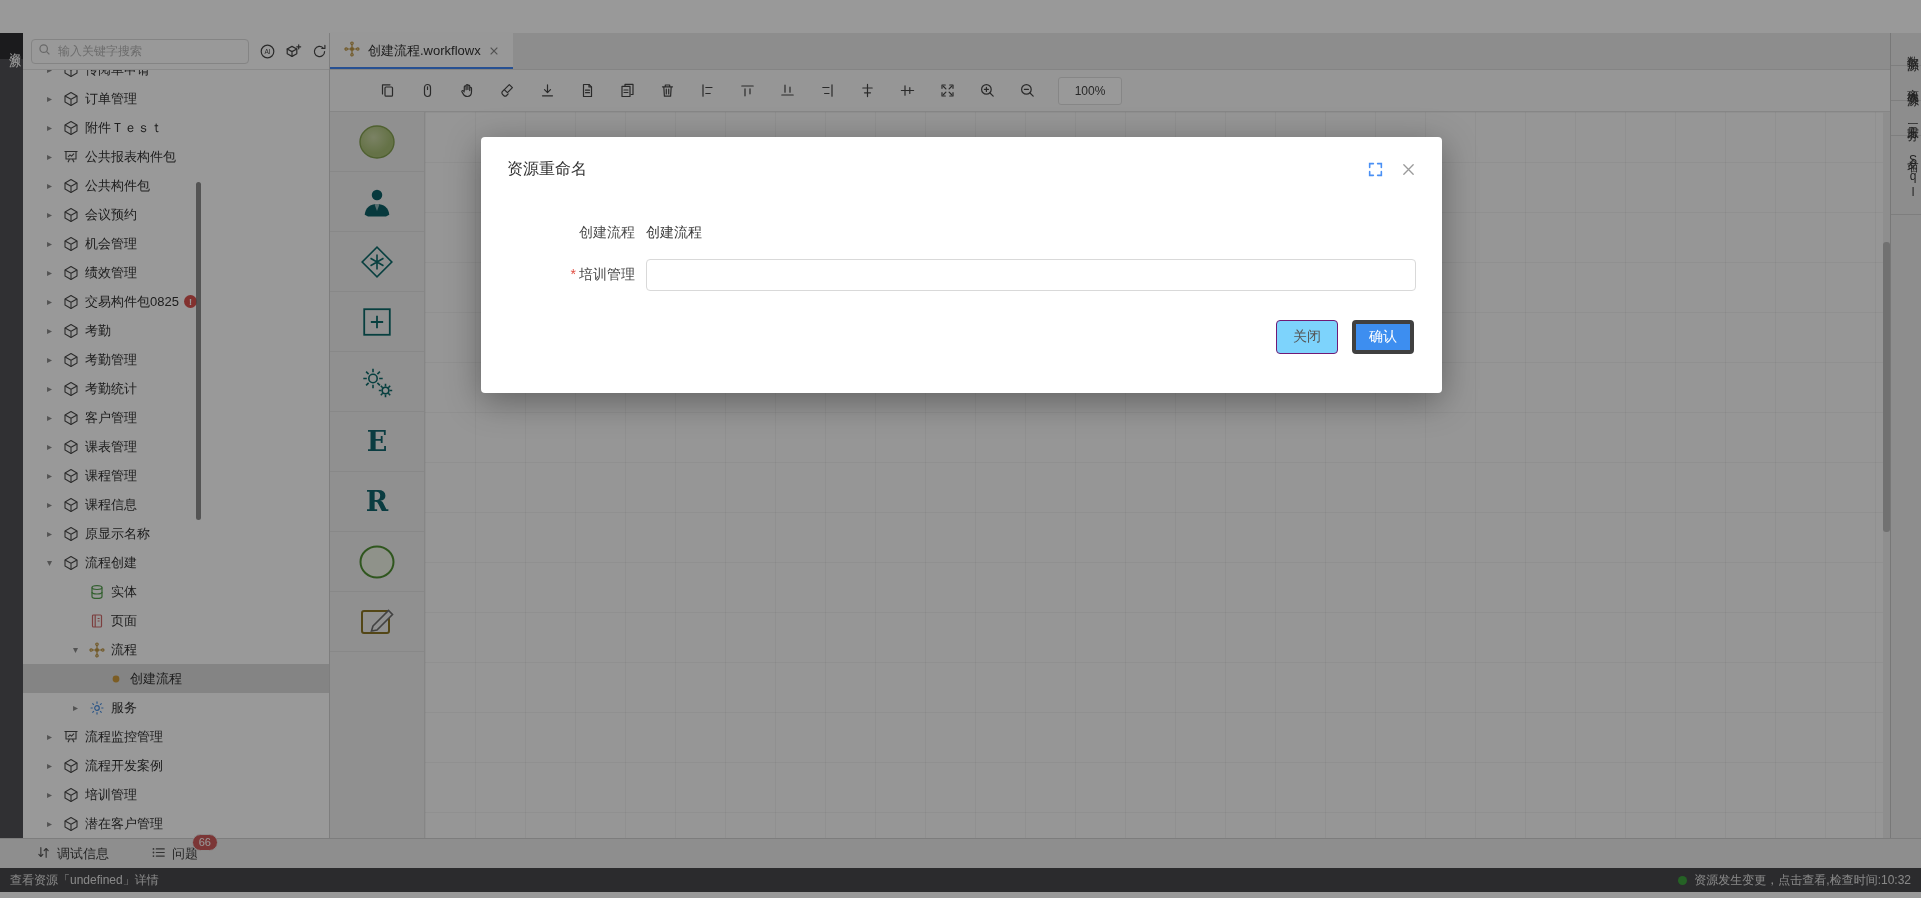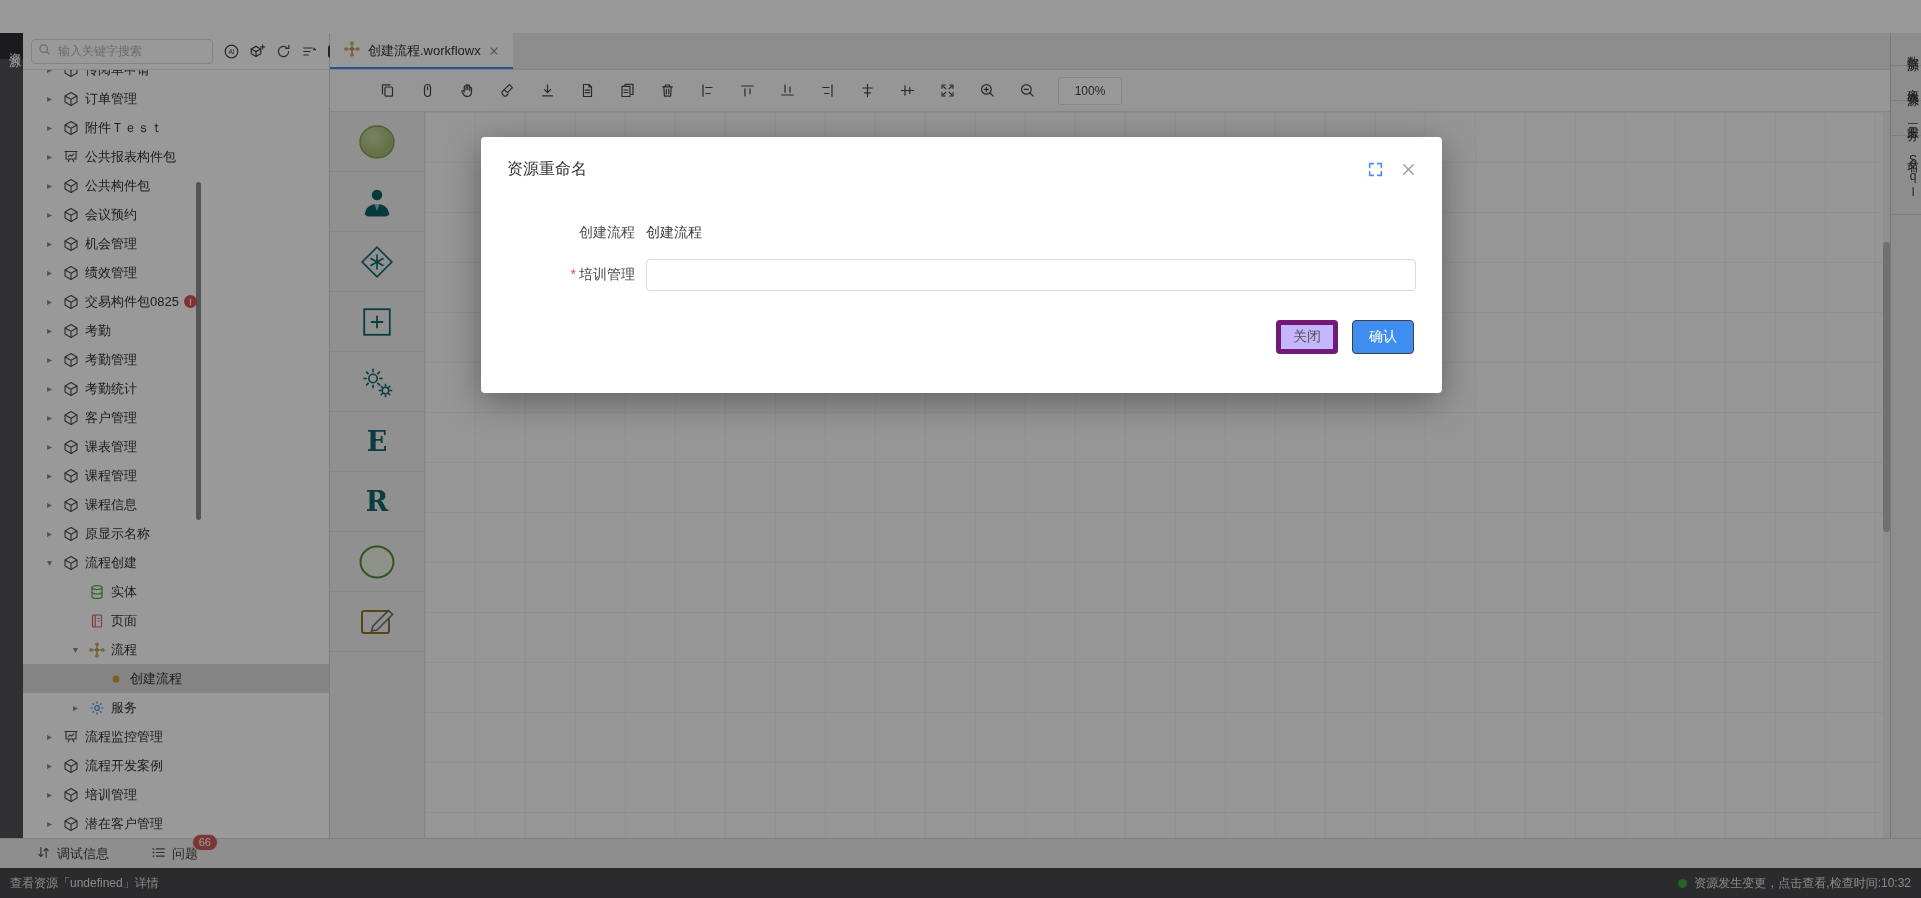--- a/index.html
+++ b/index.html
@@ -13,21 +13,21 @@
   .titlebar .tb-right{margin-left:auto;display:flex;align-items:center;gap:16px;padding-right:18px;color:#9a9a9a;}
   .tb-nav{font-size:17px;line-height:1;cursor:default;color:#8f8f8f;}
 
   
   .main{position:absolute;left:0;top:33px;width:1921px;height:805px;display:flex;}
   .activity-bar{width:23px;background:#515155;flex:none;}
   .activity-tab{writing-mode:vertical-rl;text-orientation:upright;background:#2e2e31;color:#fff;font-size:12px;letter-spacing:3px;padding:10px 0;width:100%;display:flex;justify-content:center;box-sizing:border-box;}
 
   .left-panel{width:307px;flex:none;background:#fff;display:flex;flex-direction:column;border-right:1px solid #d2d2d2;box-sizing:border-box;}
   .search-row{height:37px;flex:none;display:flex;align-items:center;padding:0 6px 0 8px;gap:9px;border-bottom:1px solid #e6e6e6;box-sizing:border-box;}
-  .search-box{flex:none;width:182px;height:25px;border:1px solid #dcdcdc;border-radius:4px;display:flex;align-items:center;padding:0 6px;gap:5px;background:#fff;box-sizing:border-box;}
+  .search-box{flex:none;width:218px;height:25px;border:1px solid #dcdcdc;border-radius:4px;display:flex;align-items:center;padding:0 6px;gap:5px;background:#fff;box-sizing:border-box;}
   .search-box input{border:none;outline:none;width:140px;font-size:12px;color:#333;background:transparent;font-family:inherit;}
   .search-box input::placeholder{color:#b5b5b5;}
   .search-icons{display:flex;align-items:center;gap:8px;}
   .mini-btn{display:flex;align-items:center;justify-content:center;width:18px;height:18px;cursor:pointer;}
   .badge-in{background:#3b3b3b;color:#fff;font-size:9px;border-radius:3px;padding:2px 3px;line-height:1;font-weight:bold;}
 
   .tree{flex:1;overflow:hidden;position:relative;padding-top:0;}
   .tree-row{height:29px;display:flex;align-items:center;font-size:13px;color:#333;box-sizing:border-box;cursor:pointer;white-space:nowrap;}
   .tree-row.sel{background:#dcdcdc;}
   .tree-arrow{width:16px;flex:none;color:#8a8a8a;font-size:10px;text-align:left;}
@@ -55,42 +55,42 @@
   .canvas-scroll .thumb{position:absolute;top:130px;width:7px;height:290px;background:#bdbdbd;border-radius:3px;}
 
   .right-strip{width:31px;flex:none;background:#ececec;border-left:1px solid #c9c9c9;box-sizing:border-box;display:flex;flex-direction:column;}
   .vtab{writing-mode:vertical-rl;text-orientation:upright;font-size:12px;color:#3a3a3a;padding:13px 0;display:flex;justify-content:center;border-bottom:1px solid #d2d2d2;cursor:pointer;letter-spacing:2px;}
 
   
   .panel-footer{position:absolute;left:0;top:838px;width:1921px;height:30px;background:#ededed;border-top:1px solid #d0d0d0;display:flex;align-items:center;padding-left:36px;gap:42px;box-sizing:border-box;}
   .pf-item{display:flex;align-items:center;gap:6px;font-size:13px;color:#3d3d3d;cursor:pointer;position:relative;}
   .pf-badge{position:absolute;top:-11px;right:-20px;background:#cd5a5a;color:#fff;font-size:11px;border-radius:9px;padding:1px 6px;border:1px solid #e9e9e9;line-height:13px;}
 
-  .statusbar{position:absolute;left:0;top:868px;width:1921px;height:30px;background:#48484b;display:flex;align-items:center;justify-content:space-between;padding:0 10px;box-sizing:border-box;font-size:12px;color:#e2e2e2;}
+  .statusbar{position:absolute;left:0;top:868px;width:1921px;height:24px;background:#48484b;display:flex;align-items:center;justify-content:space-between;padding:0 10px;box-sizing:border-box;font-size:12px;color:#e2e2e2;}
   .status-right{display:flex;align-items:center;gap:7px;}
   .status-dot{width:9px;height:9px;border-radius:50%;background:#3fa33f;}
 
   
   .overlay{position:absolute;left:0;top:0;width:1921px;height:898px;background:rgba(0,0,0,.40);z-index:50;}
   .modal{position:absolute;left:481px;top:137px;width:961px;height:256px;background:#fff;border-radius:4px;box-shadow:0 8px 34px rgba(0,0,0,.35);z-index:60;box-sizing:border-box;padding:22px 26px 0 26px;}
   .modal-head{display:flex;align-items:center;}
   .modal-title{font-size:16px;color:#333;font-weight:500;}
   .modal-head-icons{margin-left:auto;display:flex;align-items:center;gap:17px;}
   .mh-btn{cursor:pointer;display:flex;align-items:center;}
   .form-row{display:flex;align-items:center;margin-left:0;}
   .form-row.r1{margin-top:44px;}
   .form-row.r2{margin-top:17px;}
   .f-label{width:128px;text-align:right;font-size:14px;color:#4a4a4a;flex:none;}
   .req{color:#e04b3f;margin-right:3px;font-size:14px;}
   .f-value{margin-left:11px;font-size:14px;color:#3a3a3a;}
   .f-input{margin-left:11px;width:778px;height:32px;border:1px solid #d9d9d9;border-radius:4px;outline:none;font-size:14px;padding:0 10px;box-sizing:border-box;color:#333;font-family:inherit;}
   .modal-foot{display:flex;justify-content:flex-end;gap:14px;margin-top:29px;padding-right:2px;}
   .btn{height:34px;min-width:62px;border-radius:4px;font-size:14px;cursor:pointer;font-family:inherit;}
-  .btn.ghost{background:#c4b5fd;border:5px solid #701a75;color:#555;}
-  .btn.primary{background:#3d8ef0;border:1px solid #404040;color:#fff;}
+  .btn.ghost{background:#7dd3fc;border:1px solid #701a75;color:#555;}
+  .btn.primary{background:#3d8ef0;border:4px solid #404040;color:#fff;}
 </style>
 </head>
 <body>
 
 <div class="stage">
 
 
   <div class="main">
 
     <div class="activity-bar">

